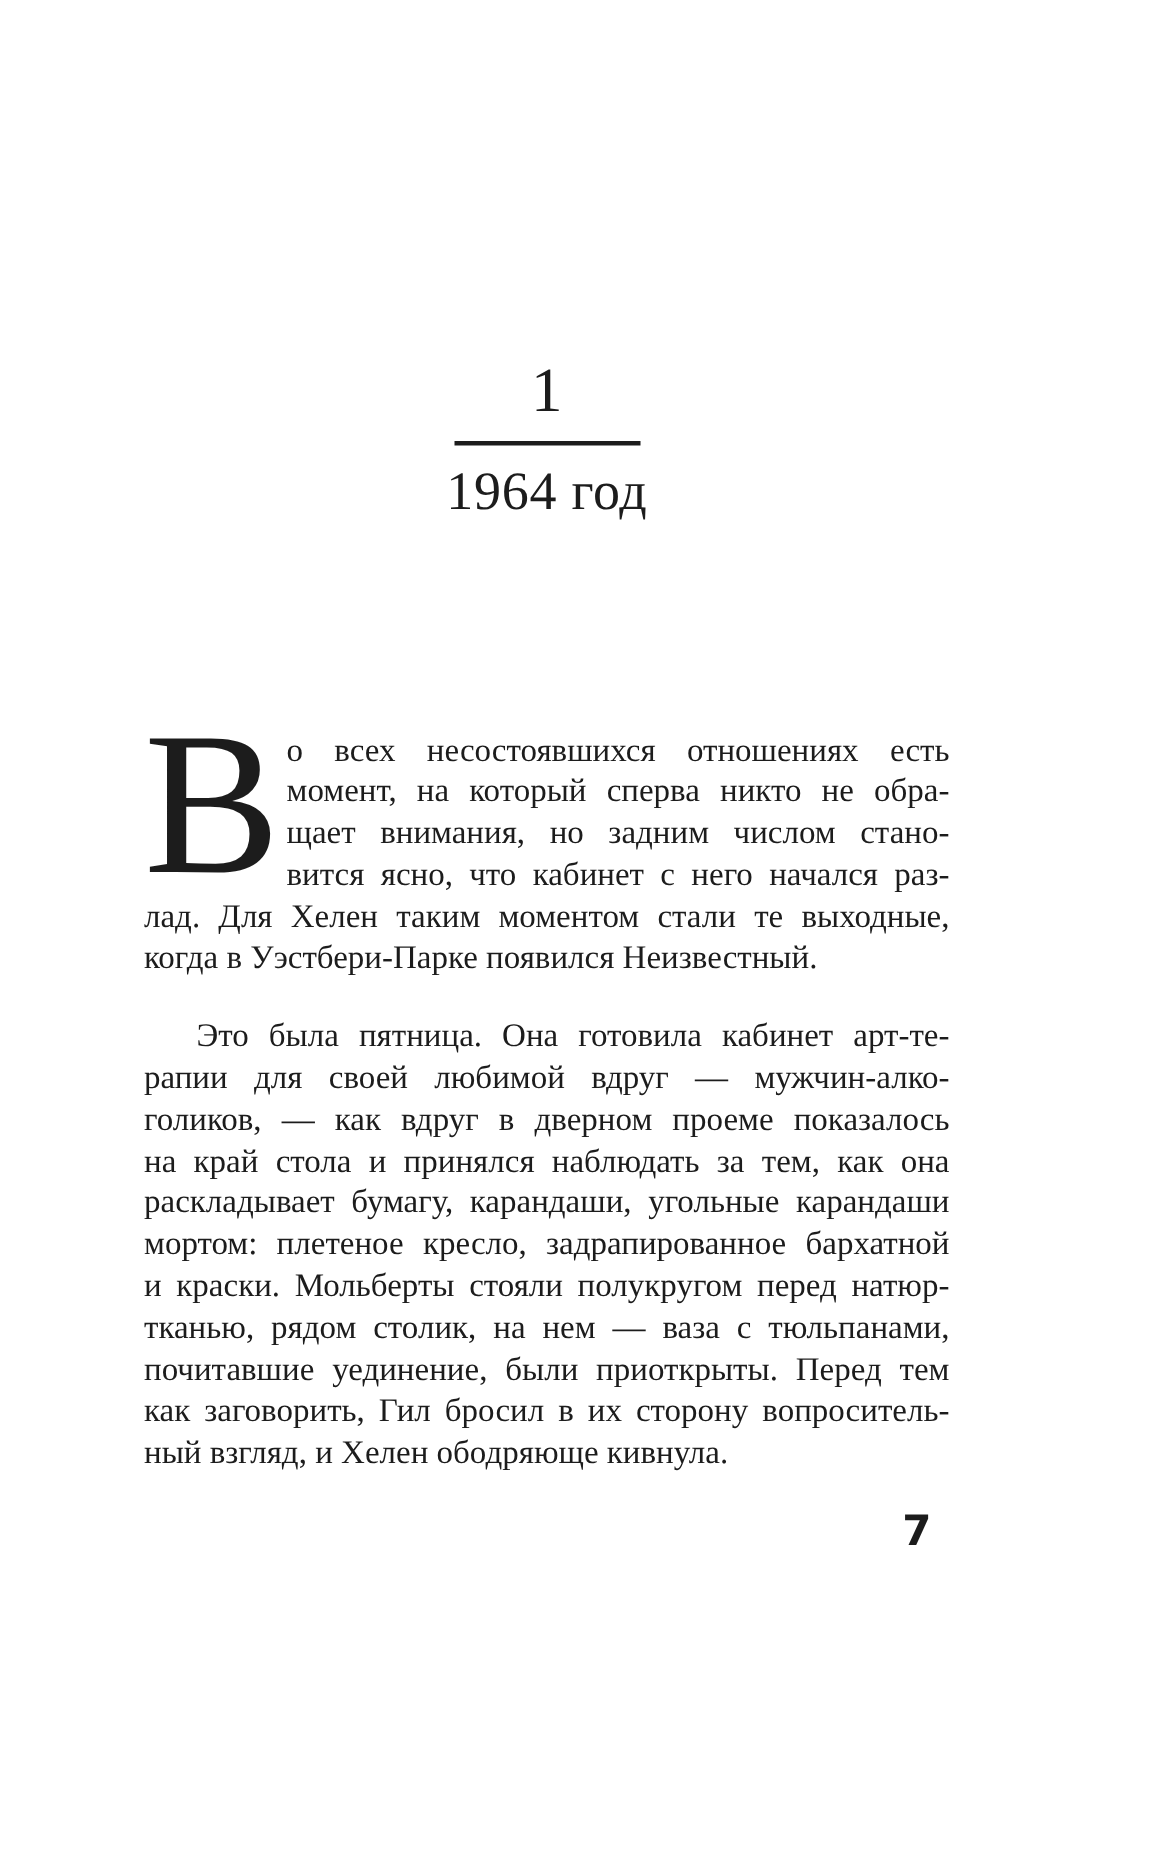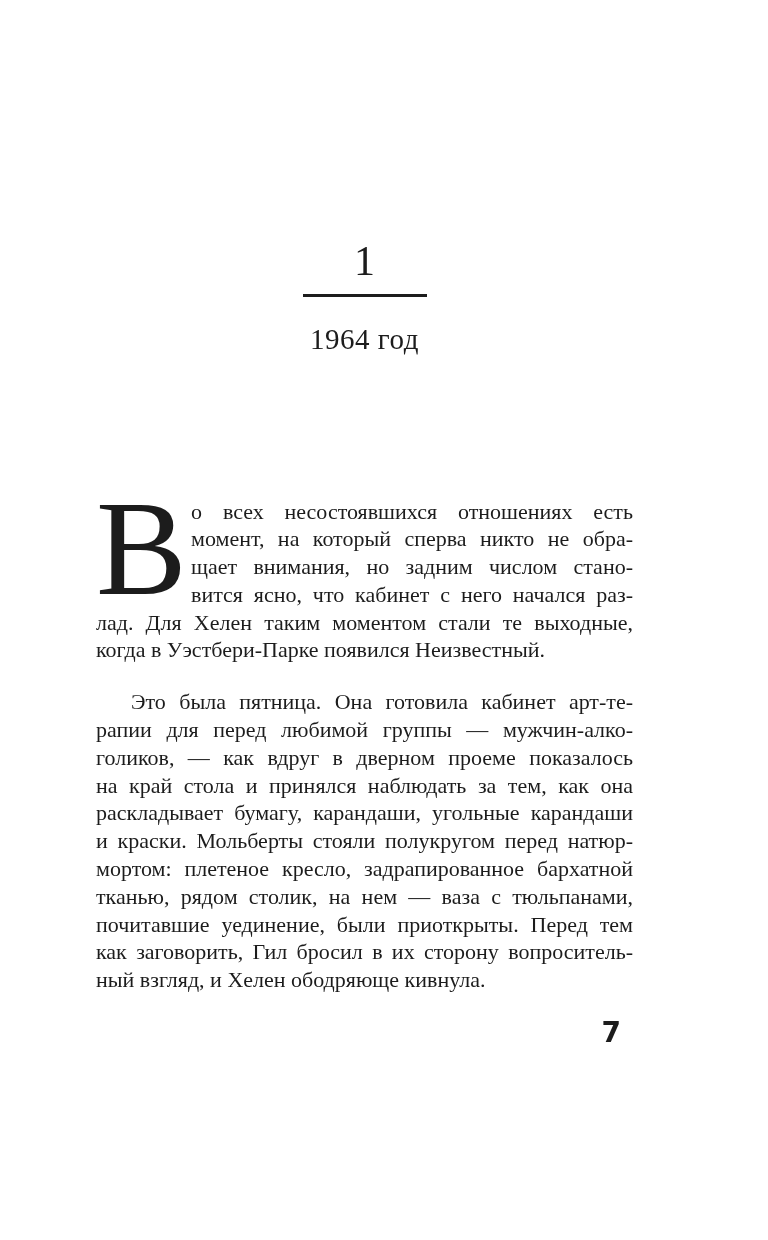--- a/index.html
+++ b/index.html
@@ -28,22 +28,22 @@
     line-height: 40px;
     font-weight: 400;
   }
   .rule {
     width: 124px;
     height: 2.5px;
     background: #1c1c1c;
     margin: 13px auto 0;
   }
   .chapter-year {
-    margin-top: 23px;
-    font-size: 29px;
+    margin-top: 11px;
+    font-size: 36px;
     line-height: 38px;
     letter-spacing: 0.5px;
   }
   
   .body-text {
     margin-top: 140px;
     font-size: 22px;
     line-height: 27.8px;
     hyphens: none;
   }
@@ -94,26 +94,26 @@
       <div class="line">о всех несостоявшихся отношениях есть</div>
       <div class="line">момент, на который сперва никто не обра-</div>
       <div class="line">щает внимания, но задним числом стано-</div>
       <div class="line">вится ясно, что кабинет с него начался раз-</div>
       <div class="line">лад. Для Хелен таким моментом стали те выходные,</div>
       <div class="line last">когда в Уэстбери-Парке появился Неизвестный.</div>
     </div>
 
     <div class="para">
       <div class="line indent">Это была пятница. Она готовила кабинет арт-те-</div>
-      <div class="line">рапии для перед любимой группы — мужчин-алко-</div>
+      <div class="line">рапии для своей любимой вдруг — мужчин-алко-</div>
       <div class="line">голиков, — как вдруг в дверном проеме показалось</div>
       <div class="line">на край стола и принялся наблюдать за тем, как она</div>
       <div class="line">раскладывает бумагу, карандаши, угольные карандаши</div>
+      <div class="line">мортом: плетеное кресло, задрапированное бархатной</div>
       <div class="line">и краски. Мольберты стояли полукругом перед натюр-</div>
-      <div class="line">мортом: плетеное кресло, задрапированное бархатной</div>
       <div class="line">тканью, рядом столик, на нем — ваза с тюльпанами,</div>
       <div class="line">почитавшие уединение, были приоткрыты. Перед тем</div>
       <div class="line">как заговорить, Гил бросил в их сторону вопроситель-</div>
       <div class="line last">ный взгляд, и Хелен ободряюще кивнула.</div>
     </div>
 
   </main>
 
   <footer class="folio">
     <span class="page-number">7</span>

